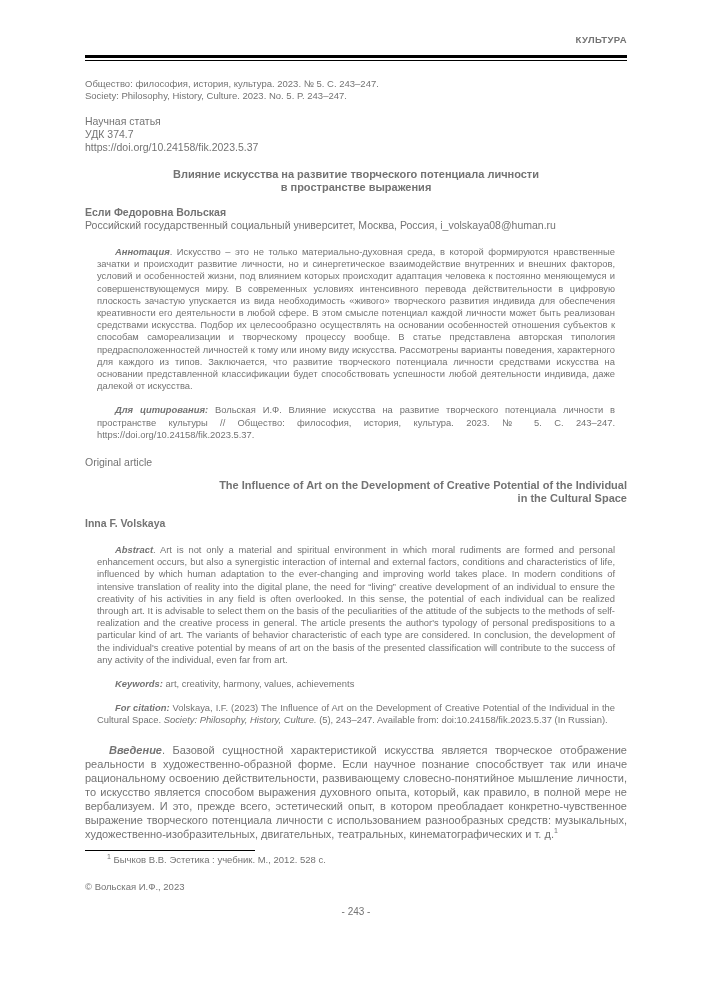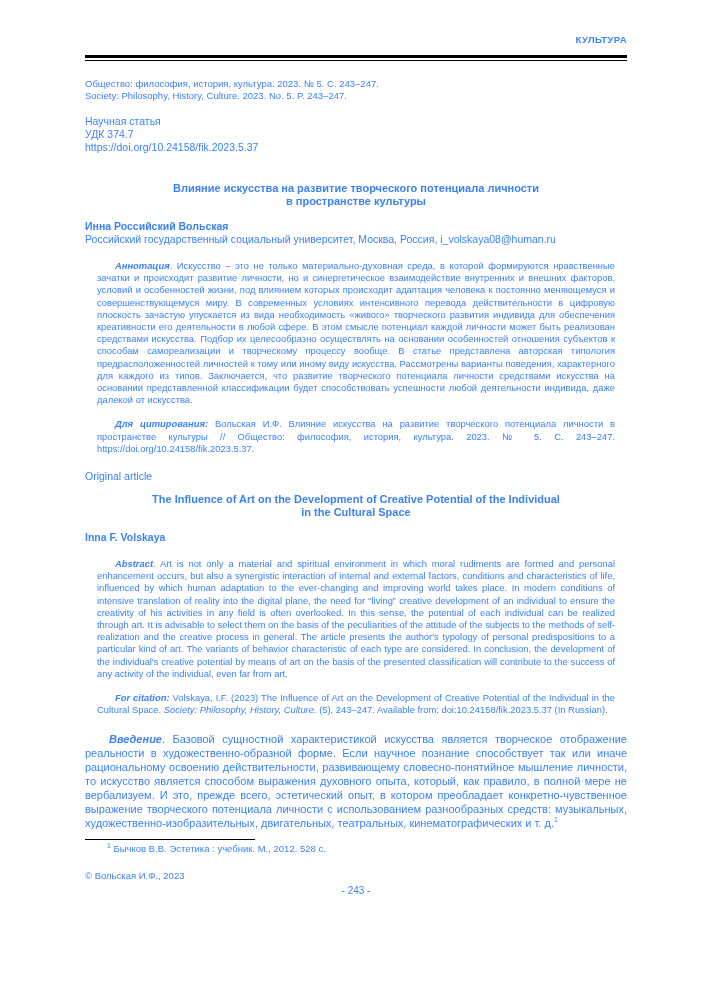--- a/index.html
+++ b/index.html
@@ -5,79 +5,79 @@
   html, body { margin: 0; padding: 0; background: #e8e8e8; }
   .page {
     position: relative;
     width: 709px;
     height: 1003px;
     margin: 0 auto;
     background: #ffffff;
     box-sizing: border-box;
     padding: 34px 82px 0 85px;
     font-family: "Liberation Sans", sans-serif;
-    color: #3b82f6;
+    color: #737373;
     overflow: hidden;
   }
   .running-head {
     text-align: right;
     font-weight: bold;
     font-size: 9.5px;
     line-height: 12px;
     letter-spacing: 0.4px;
   }
   .double-rule {
     margin-top: 9px;
     height: 2px;
     border-top: 3.5px solid #000;
     border-bottom: 1.2px solid #000;
   }
   .ref-block { margin-top: 17px; font-size: 9.5px; line-height: 12px; }
   .meta-block { margin-top: 13px; font-size: 10.5px; line-height: 13px; }
   .title-block {
-    margin-top: 28px;
+    margin-top: 14px;
     text-align: center;
     font-weight: bold;
     font-size: 11px;
     line-height: 13px;
   }
   .author-block { margin-top: 12px; font-size: 10.5px; line-height: 12.5px; }
   .b  { font-weight: bold; }
   .bi { font-weight: bold; font-style: italic; }
   .i  { font-style: italic; }
   .abstract-block {
     margin-top: 15px;
     font-size: 9.4px;
     line-height: 12.2px;
     text-align: justify;
   }
   .abstract-block p { margin: 12px; text-indent: 18px; }
   .original-article { margin-top: 15px; font-size: 10.5px; line-height: 12.5px; }
-  .title-block.en { margin-top: 10px; }
+  .title-block.en { margin-top: 10px; text-align: right; }
   .body-block {
     margin-top: 16px;
     font-size: 11px;
     line-height: 14px;
     text-align: justify;
   }
   .body-block p { margin: 0; text-indent: 24px; }
   sup { font-size: 7px; line-height: 0; }
   .footnote-sep {
     margin-top: 9px;
     width: 170px;
     border-top: 1.2px solid #000;
   }
   .footnote {
     margin: 3px 0 0 0;
     font-size: 9.5px;
     line-height: 12px;
     text-indent: 22px;
   }
   .copyright { margin-top: 15px; font-size: 9.5px; line-height: 12px; }
-  .page-num { margin-top: 2px; text-align: center; font-size: 10px; line-height: 13px; }
+  .page-num { margin-top: 12px; text-align: center; font-size: 10px; line-height: 13px; }
 </style>
 </head>
 <body>
 
 <div class="page">
 
   <div class="running-head">
     <span>КУЛЬТУРА</span>
   </div>
 
@@ -89,25 +89,25 @@
   </div>
 
   <div class="meta-block">
     <div>Научная статья</div>
     <div>УДК 374.7</div>
     <div>https://doi.org/10.24158/fik.2023.5.37</div>
   </div>
 
   <div class="title-block">
     <div>Влияние искусства на развитие творческого потенциала личности</div>
-    <div>в пространстве культуры</div>
+    <div>в пространстве выражения</div>
   </div>
 
   <div class="author-block">
-    <div class="b">Инна Российский Вольская</div>
+    <div class="b">Если Федоровна Вольская</div>
     <div>Российский государственный социальный университет, Москва, Россия, i_volskaya08@human.ru</div>
   </div>
 
   <div class="abstract-block">
     <p><span class="bi">Аннотация</span><span>. Искусство – это не только материально-духовная среда, в которой формируются нравственные зачатки и происходит развитие личности, но и синергетическое взаимодействие внутренних и внешних факторов, условий и особенностей жизни, под влиянием которых происходит адаптация человека к постоянно меняющемуся и совершенствующемуся миру. В современных условиях интенсивного перевода действительности в цифровую плоскость зачастую упускается из вида необходимость «живого» творческого развития индивида для обеспечения креативности его деятельности в любой сфере. В этом смысле потенциал каждой личности может быть реализован средствами искусства. Подбор их целесообразно осуществлять на основании особенностей отношения субъектов к способам самореализации и творческому процессу вообще. В статье представлена авторская типология предрасположенностей личностей к тому или иному виду искусства. Рассмотрены варианты поведения, характерного для каждого из типов. Заключается, что развитие творческого потенциала личности средствами искусства на основании представленной классификации будет способствовать успешности любой деятельности индивида, даже далекой от искусства.</span></p>
     <p><span class="bi">Для цитирования:</span><span> Вольская И.Ф. Влияние искусства на развитие творческого потенциала личности в пространстве культуры // Общество: философия, история, культура. 2023. № 5. С. 243–247. https://doi.org/10.24158/fik.2023.5.37.</span></p>
   </div>
 
   <div class="original-article">Original article</div>
 
@@ -115,20 +115,21 @@
     <div>The Influence of Art on the Development of Creative Potential of the Individual</div>
     <div>in the Cultural Space</div>
   </div>
 
   <div class="author-block">
     <div class="b">Inna F. Volskaya</div>
   </div>
 
   <div class="abstract-block">
     <p><span class="bi">Abstract</span><span>. Art is not only a material and spiritual environment in which moral rudiments are formed and personal enhancement occurs, but also a synergistic interaction of internal and external factors, conditions and characteristics of life, influenced by which human adaptation to the ever-changing and improving world takes place. In modern conditions of intensive translation of reality into the digital plane, the need for “living” creative development of an individual to ensure the creativity of his activities in any field is often overlooked. In this sense, the potential of each individual can be realized through art. It is advisable to select them on the basis of the peculiarities of the attitude of the subjects to the methods of self-realization and the creative process in general. The article presents the author's typology of personal predispositions to a particular kind of art. The variants of behavior characteristic of each type are considered. In conclusion, the development of the individual's creative potential by means of art on the basis of the presented classification will contribute to the success of any activity of the individual, even far from art.</span></p>
+    <p><span class="bi">Keywords:</span><span> art, creativity, harmony, values, achievements</span></p>
     <p><span class="bi">For citation:</span><span> Volskaya, I.F. (2023) The Influence of Art on the Development of Creative Potential of the Individual in the Cultural Space. </span><span class="i">Society: Philosophy, History, Culture.</span><span> (5), 243–247. Available from: doi:10.24158/fik.2023.5.37 (In Russian).</span></p>
   </div>
 
   <div class="body-block">
     <p><span class="bi">Введение</span><span>. Базовой сущностной характеристикой искусства является творческое отображение реальности в художественно-образной форме. Если научное познание способствует так или иначе рациональному освоению действительности, развивающему словесно-понятийное мышление личности, то искусство является способом выражения духовного опыта, который, как правило, в полной мере не вербализуем. И это, прежде всего, эстетический опыт, в котором преобладает конкретно-чувственное выражение творческого потенциала личности с использованием разнообразных средств: музыкальных, художественно-изобразительных, двигательных, театральных, кинематографических и т. д.</span><sup>1</sup></p>
   </div>
 
   <div class="footnote-sep"></div>
 
   <p class="footnote"><sup>1</sup><span> Бычков В.В. Эстетика : учебник. М., 2012. 528 с.</span></p>

